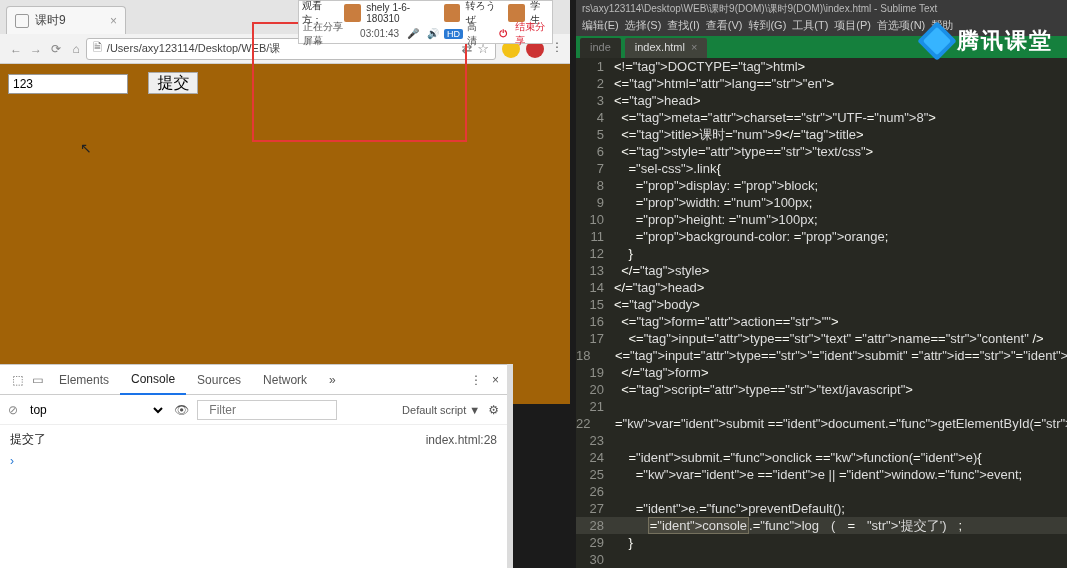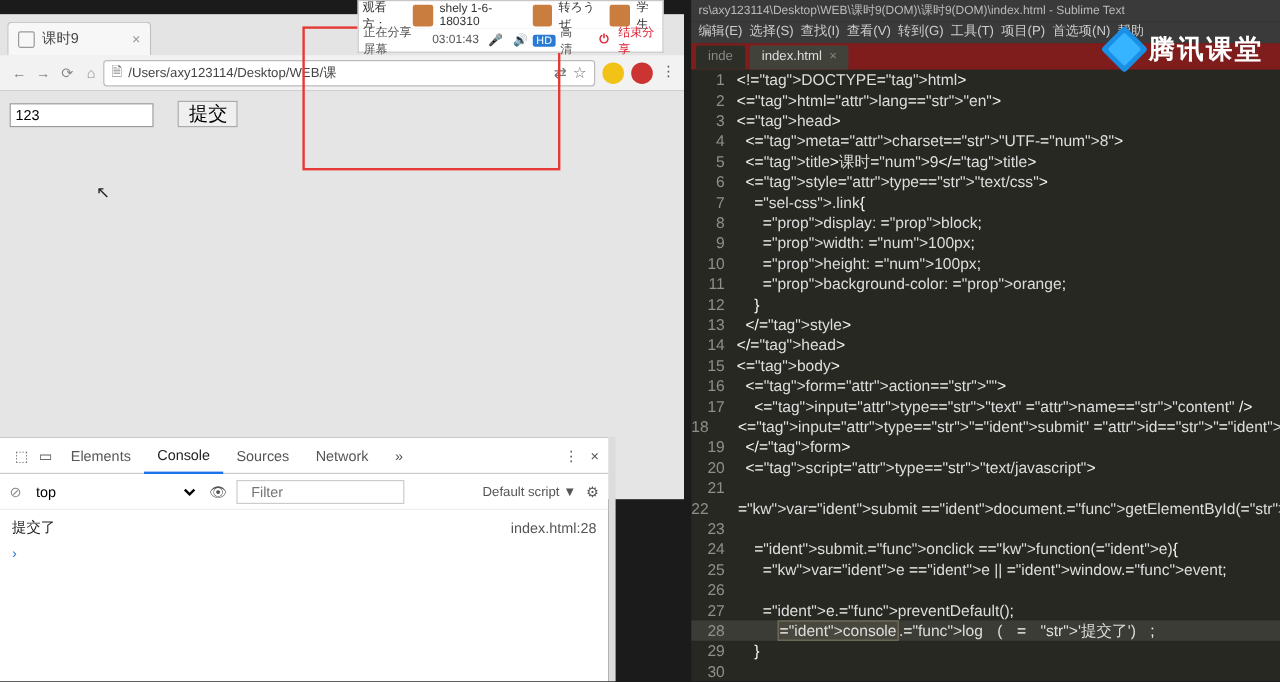--- a/index.html
+++ b/index.html
@@ -10,21 +10,21 @@
 .top-share .lbl{padding:0 3px;color:#333;}
 .top-share .av{width:18px;height:18px;background:#c97d3e;border-radius:2px;margin:0 2px;}
 .share-bar2{position:absolute;top:24px;left:298px;width:255px;height:20px;background:#fff;border:1px solid #c6c6c6;border-top:0;font-size:10px;display:flex;align-items:center;z-index:50;}
 .share-bar2 span{padding:0 4px;color:#555;}
 .share-bar2 .blue{color:#2a7ad4;}
 .share-bar2 .badge{background:#2a7ad4;color:#fff;padding:0 3px;border-radius:2px;font-size:9px;}
 .share-bar2 .red{color:#d23;}
 .share-bar2 .power{color:#d23;font-weight:bold;}
 
 
-.browser{position:absolute;left:0;top:12px;width:570px;height:404px;background:#e5e5e5;}
+.browser{position:absolute;left:0;top:0;width:570px;height:404px;background:#a16207;}
 .tabbar{height:34px;background:#e4e4e4;display:flex;align-items:flex-end;}
 .tab{height:28px;min-width:120px;background:#f7f7f7;border:1px solid #bdbdbd;border-bottom:0;border-radius:4px 4px 0 0;margin-left:6px;display:flex;align-items:center;padding:0 8px;font-size:12px;color:#444;}
 .tab .sitei{width:14px;height:14px;border:1px solid #999;border-radius:2px;margin-right:6px;}
 .tab .close{margin-left:auto;color:#999;}
 .addrbar{height:30px;background:#f2f2f2;border-bottom:1px solid #d0d0d0;display:flex;align-items:center;padding:0 6px;font-size:12px;color:#444;}
 .addrbar .nav{width:20px;text-align:center;color:#888;}
 .urlbox{flex:1;height:22px;border:1px solid #bcbcbc;border-radius:3px;background:#fff;display:flex;align-items:center;padding:0 6px;overflow:hidden;font-size:11px;}
 .urlbox .filei{margin-right:5px;color:#666;}
 .urlbox .pre{white-space:nowrap;}
 .urlbox .sel{background:#2a7ad4;color:#fff;padding:0 2px;white-space:nowrap;}
@@ -61,21 +61,21 @@
 .dt-row .msg{color:#222;}
 .dt-row .src{margin-left:auto;color:#555;}
 .dt-prompt{color:#2a7ad4;margin-top:6px;}
 
 .devhandle{position:absolute;left:507px;bottom:0;width:6px;height:204px;background:#dcdcdc;}
 
 
 .sublime{position:absolute;left:576px;top:0;right:0;height:568px;background:#272822;color:#ddd;font-family:Consolas,monospace;font-size:13px;}
 .sub-title{height:18px;background:#3a3a3a;font-size:10px;color:#bbb;padding:2px 6px;white-space:nowrap;overflow:hidden;}
 .sub-menu{height:18px;background:#3a3a3a;font-size:11px;color:#ccc;display:flex;gap:6px;padding:0 6px;white-space:nowrap;}
-.sub-tabs{height:22px;background:#7f1d1d;display:flex;align-items:flex-end;}
+.sub-tabs{height:22px;background:#15803d;display:flex;align-items:flex-end;}
 .sub-tab{height:20px;background:#41433b;color:#ddd;font-size:11px;padding:3px 10px;border-radius:2px 2px 0 0;margin-left:4px;}
 .sub-tab.dim{background:#2d2e28;color:#888;}
 .sub-tab .dx{margin-left:6px;color:#888;}
 .code{position:absolute;top:58px;left:0;right:0;bottom:0;overflow:hidden;}
 .codeline{display:flex;line-height:17px;white-space:pre;}
 .codeline.hl{background:#3b3c35;gap:12px;}
 .ln{width:38px;text-align:right;color:#8f908a;padding-right:10px;user-select:none;}
 .punc{color:#f8f8f2;}
 .boxed{background:#49483e;border:1px solid #75715e;padding:0 1px;}
 

